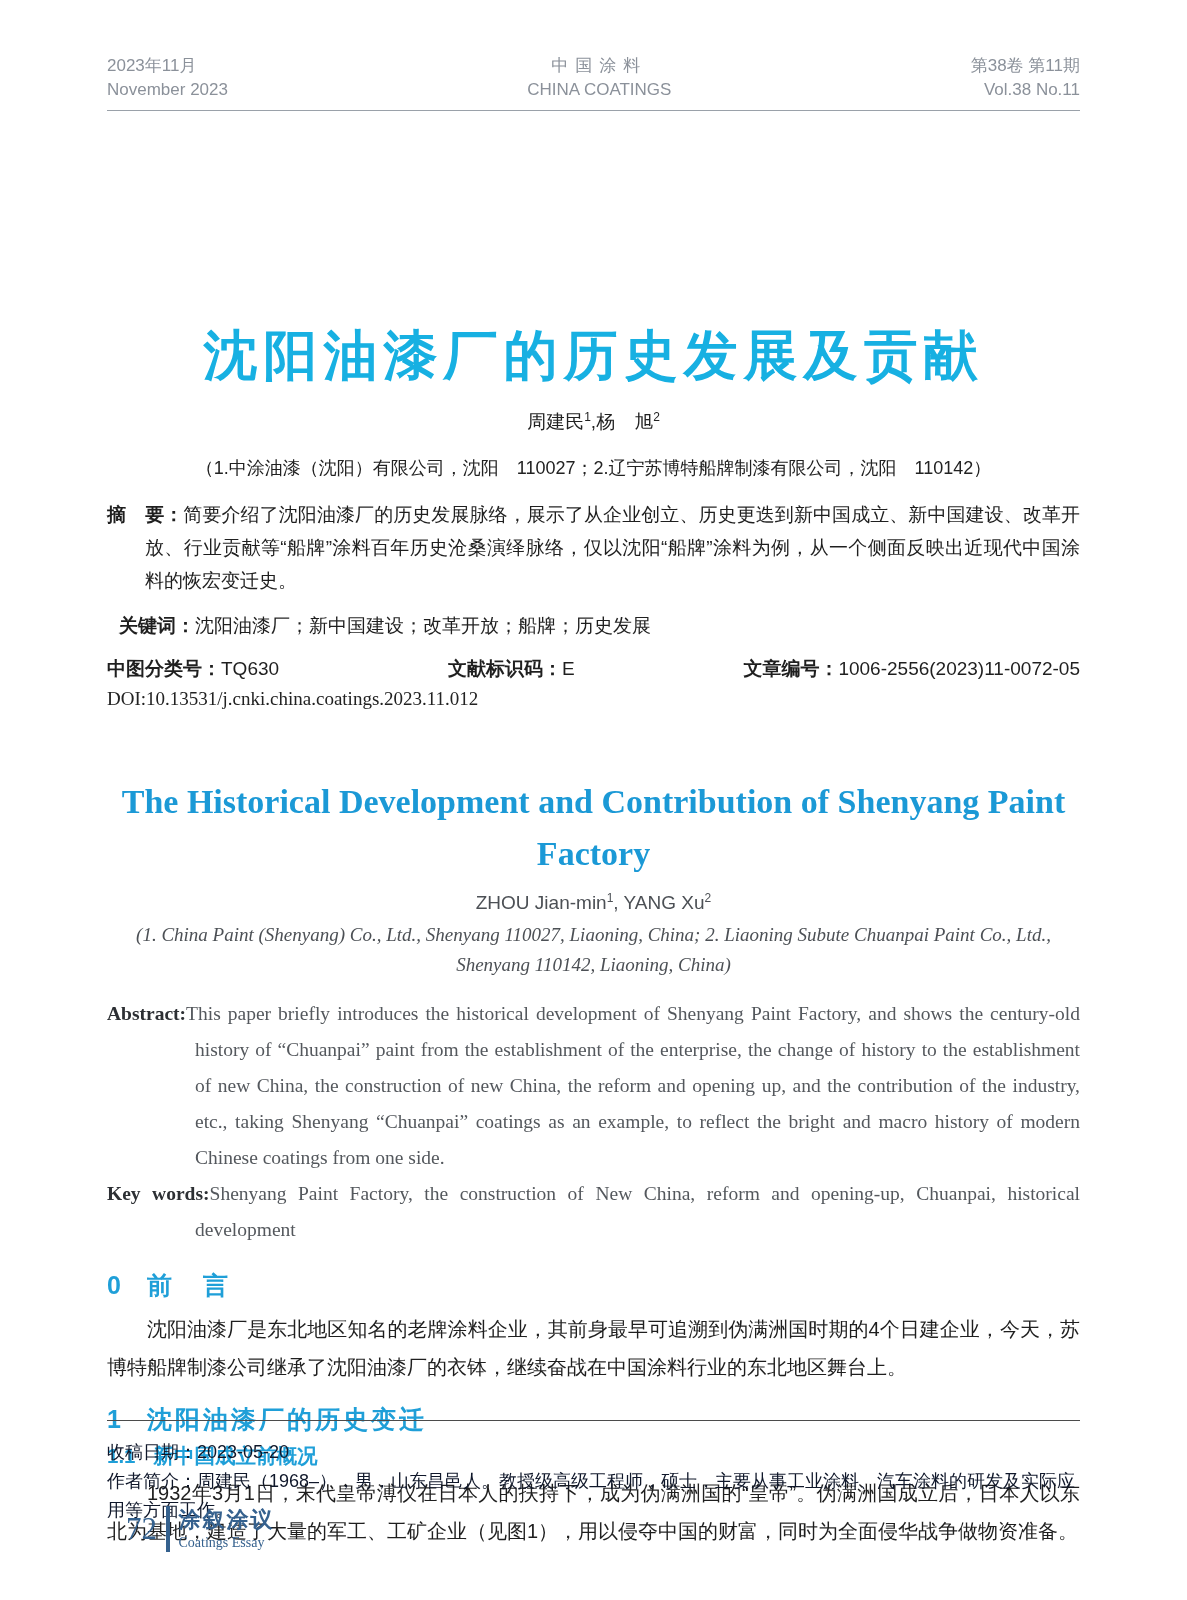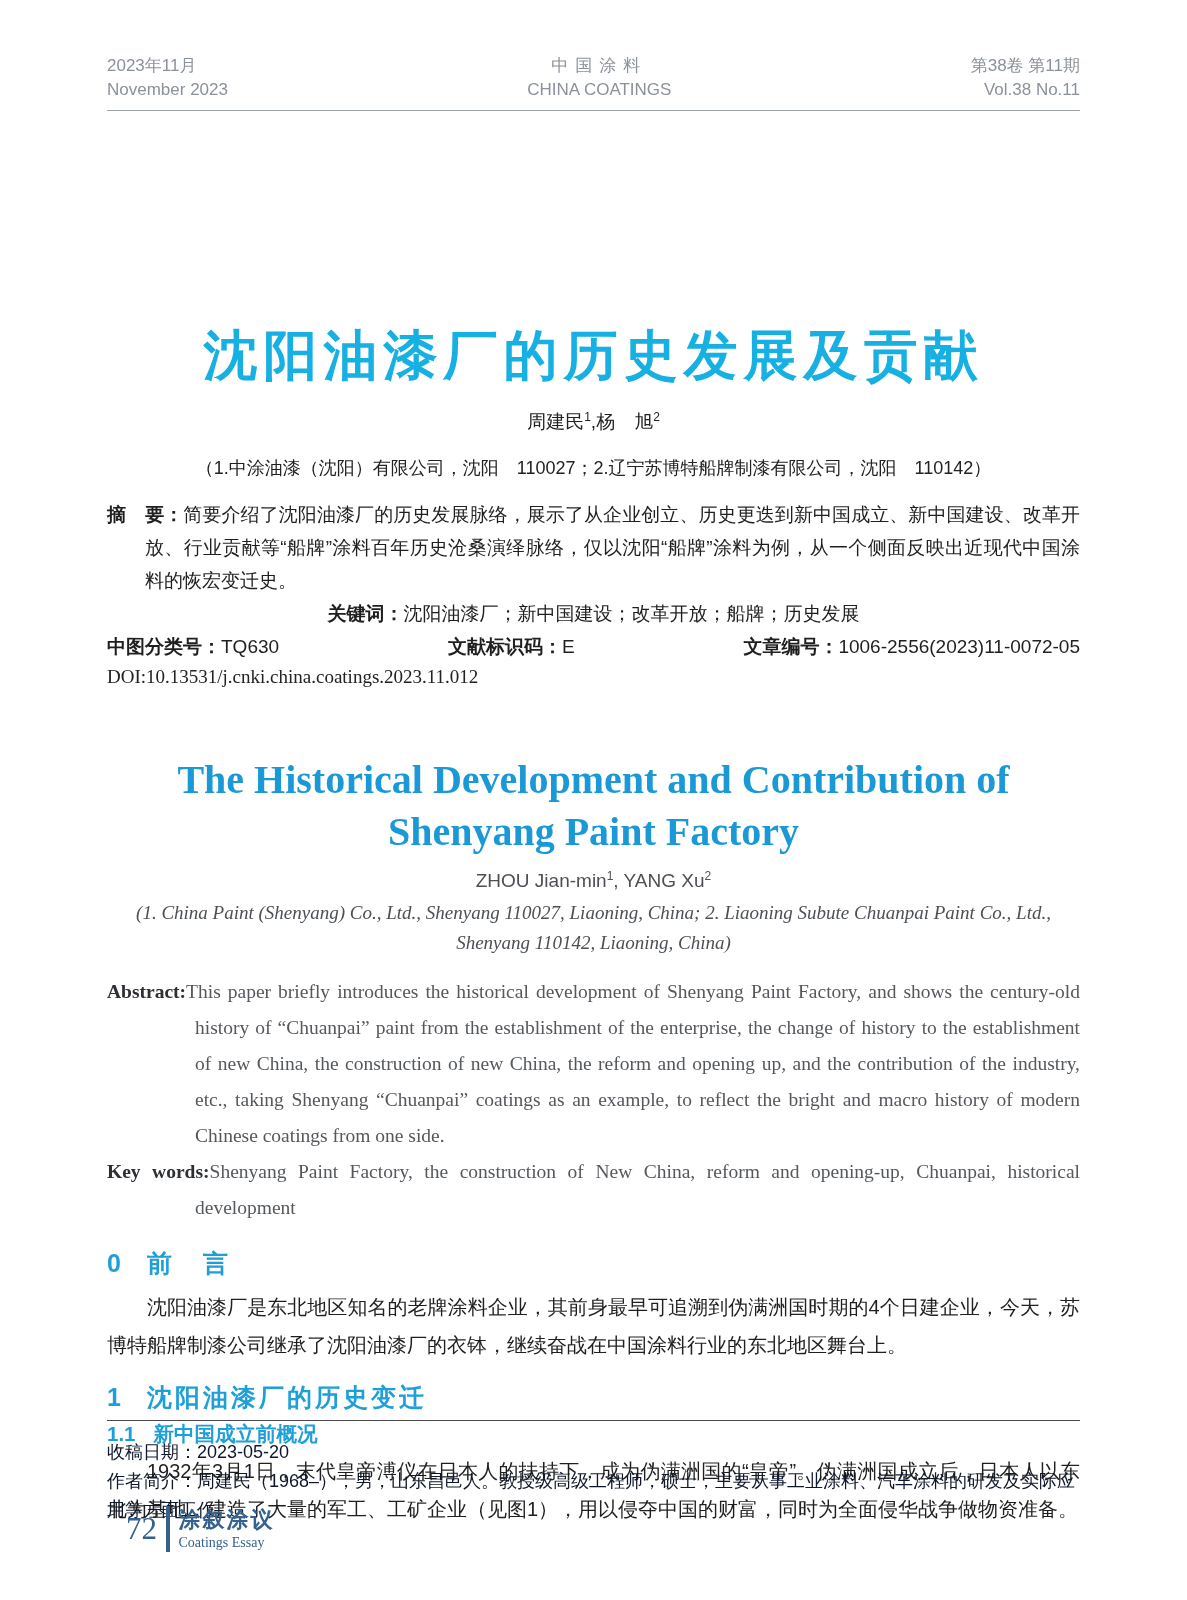--- a/index.html
+++ b/index.html
@@ -51,21 +51,21 @@
   .inforow{display:flex;justify-content:space-between;margin-top:2px;font-size:19px;line-height:30px;color:#1f1f1f;}
   .inforow .lbl{font-weight:bold;}
   .doi{margin-top:2px;font-family:"Liberation Serif",serif;font-size:19px;line-height:26px;color:#222;}
 
   
   .en-title{
     margin-top:64px;
     text-align:center;
     font-family:"Liberation Serif",serif;
     font-weight:bold;
-    font-size:40px;line-height:52px;
+    font-size:34px;line-height:52px;
     color:#1b99d6;
   }
   .authors-en{margin-top:4px;text-align:center;font-size:19px;line-height:28px;color:#4c5055;}
   .affil-en{
     margin-top:2px;text-align:center;
     font-family:"Liberation Serif",serif;font-style:italic;
     font-size:19px;line-height:30px;color:#4c5055;
     padding:0 10px;
   }
   .abstract-en,.keywords-en{
@@ -134,21 +134,21 @@
     </div>
 
     <h1 class="cn-title" style="margin-bottom:0;">沈阳油漆厂的历史发展及贡献</h1>
 
     <div class="authors-cn"><span>周建民</span><sup>1</sup><span>,杨　旭</span><sup>2</sup></div>
 
     <div class="affil-cn">（1.中涂油漆（沈阳）有限公司，沈阳　110027；2.辽宁苏博特船牌制漆有限公司，沈阳　110142）</div>
 
     <p class="abstract-cn" style="margin-bottom:0;"><span class="lbl">摘　要：</span><span>简要介绍了沈阳油漆厂的历史发展脉络，展示了从企业创立、历史更迭到新中国成立、新中国建设、改革开放、行业贡献等“船牌”涂料百年历史沧桑演绎脉络，仅以沈阳“船牌”涂料为例，从一个侧面反映出近现代中国涂料的恢宏变迁史。</span></p>
 
-    <p class="keywords-cn" style="margin:0;text-align:center;"><span class="lbl">关键词：</span><span>沈阳油漆厂；新中国建设；改革开放；船牌；历史发展</span></p>
+    <p class="keywords-cn" style="margin:12px;"><span class="lbl">关键词：</span><span>沈阳油漆厂；新中国建设；改革开放；船牌；历史发展</span></p>
 
     <div class="inforow">
       <div><span class="lbl">中图分类号：</span><span>TQ630</span></div>
       <div><span class="lbl">文献标识码：</span><span>E</span></div>
       <div><span class="lbl">文章编号：</span><span>1006-2556(2023)11-0072-05</span></div>
     </div>
 
     <div class="doi">DOI:10.13531/j.cnki.china.coatings.2023.11.012</div>
 
     <h2 class="en-title" style="margin-bottom:0;">The Historical Development and Contribution of Shenyang Paint Factory</h2>

